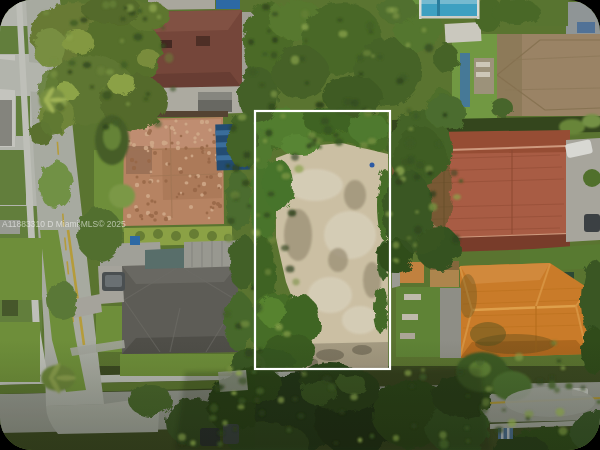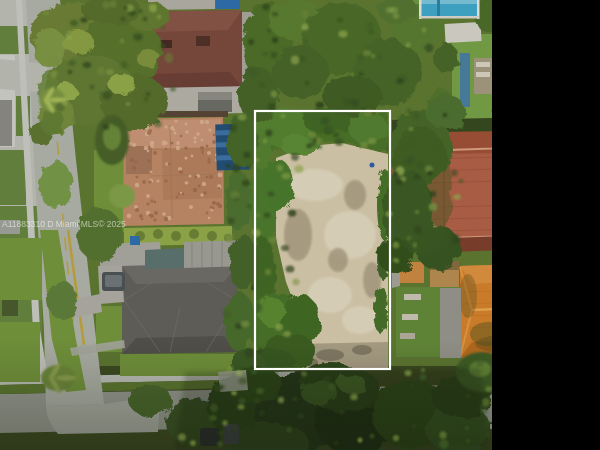--- a/index.html
+++ b/index.html
@@ -1,16 +1,16 @@
 <!DOCTYPE html>
 <html><head>
 <meta charset="utf-8">
 <style>
   html,body{margin:0;padding:0;background:#000;}
-  #stage{width:492px;height:450px;position:relative;overflow:hidden;font-family:"Liberation Sans",sans-serif;}
+  #stage{width:600px;height:450px;position:relative;overflow:hidden;font-family:"Liberation Sans",sans-serif;border-radius:32px;}
 </style>
 </head>
 <body>
 <div id="stage">
 <svg width="600" height="450" viewBox="0 0 600 450" xmlns="http://www.w3.org/2000/svg">
 <defs>
   <filter id="soft1" x="-20%" y="-20%" width="140%" height="140%">
           <feGaussianBlur stdDeviation="1.1"></feGaussianBlur>
         </filter>
   <filter id="soft2" x="-20%" y="-20%" width="140%" height="140%">

